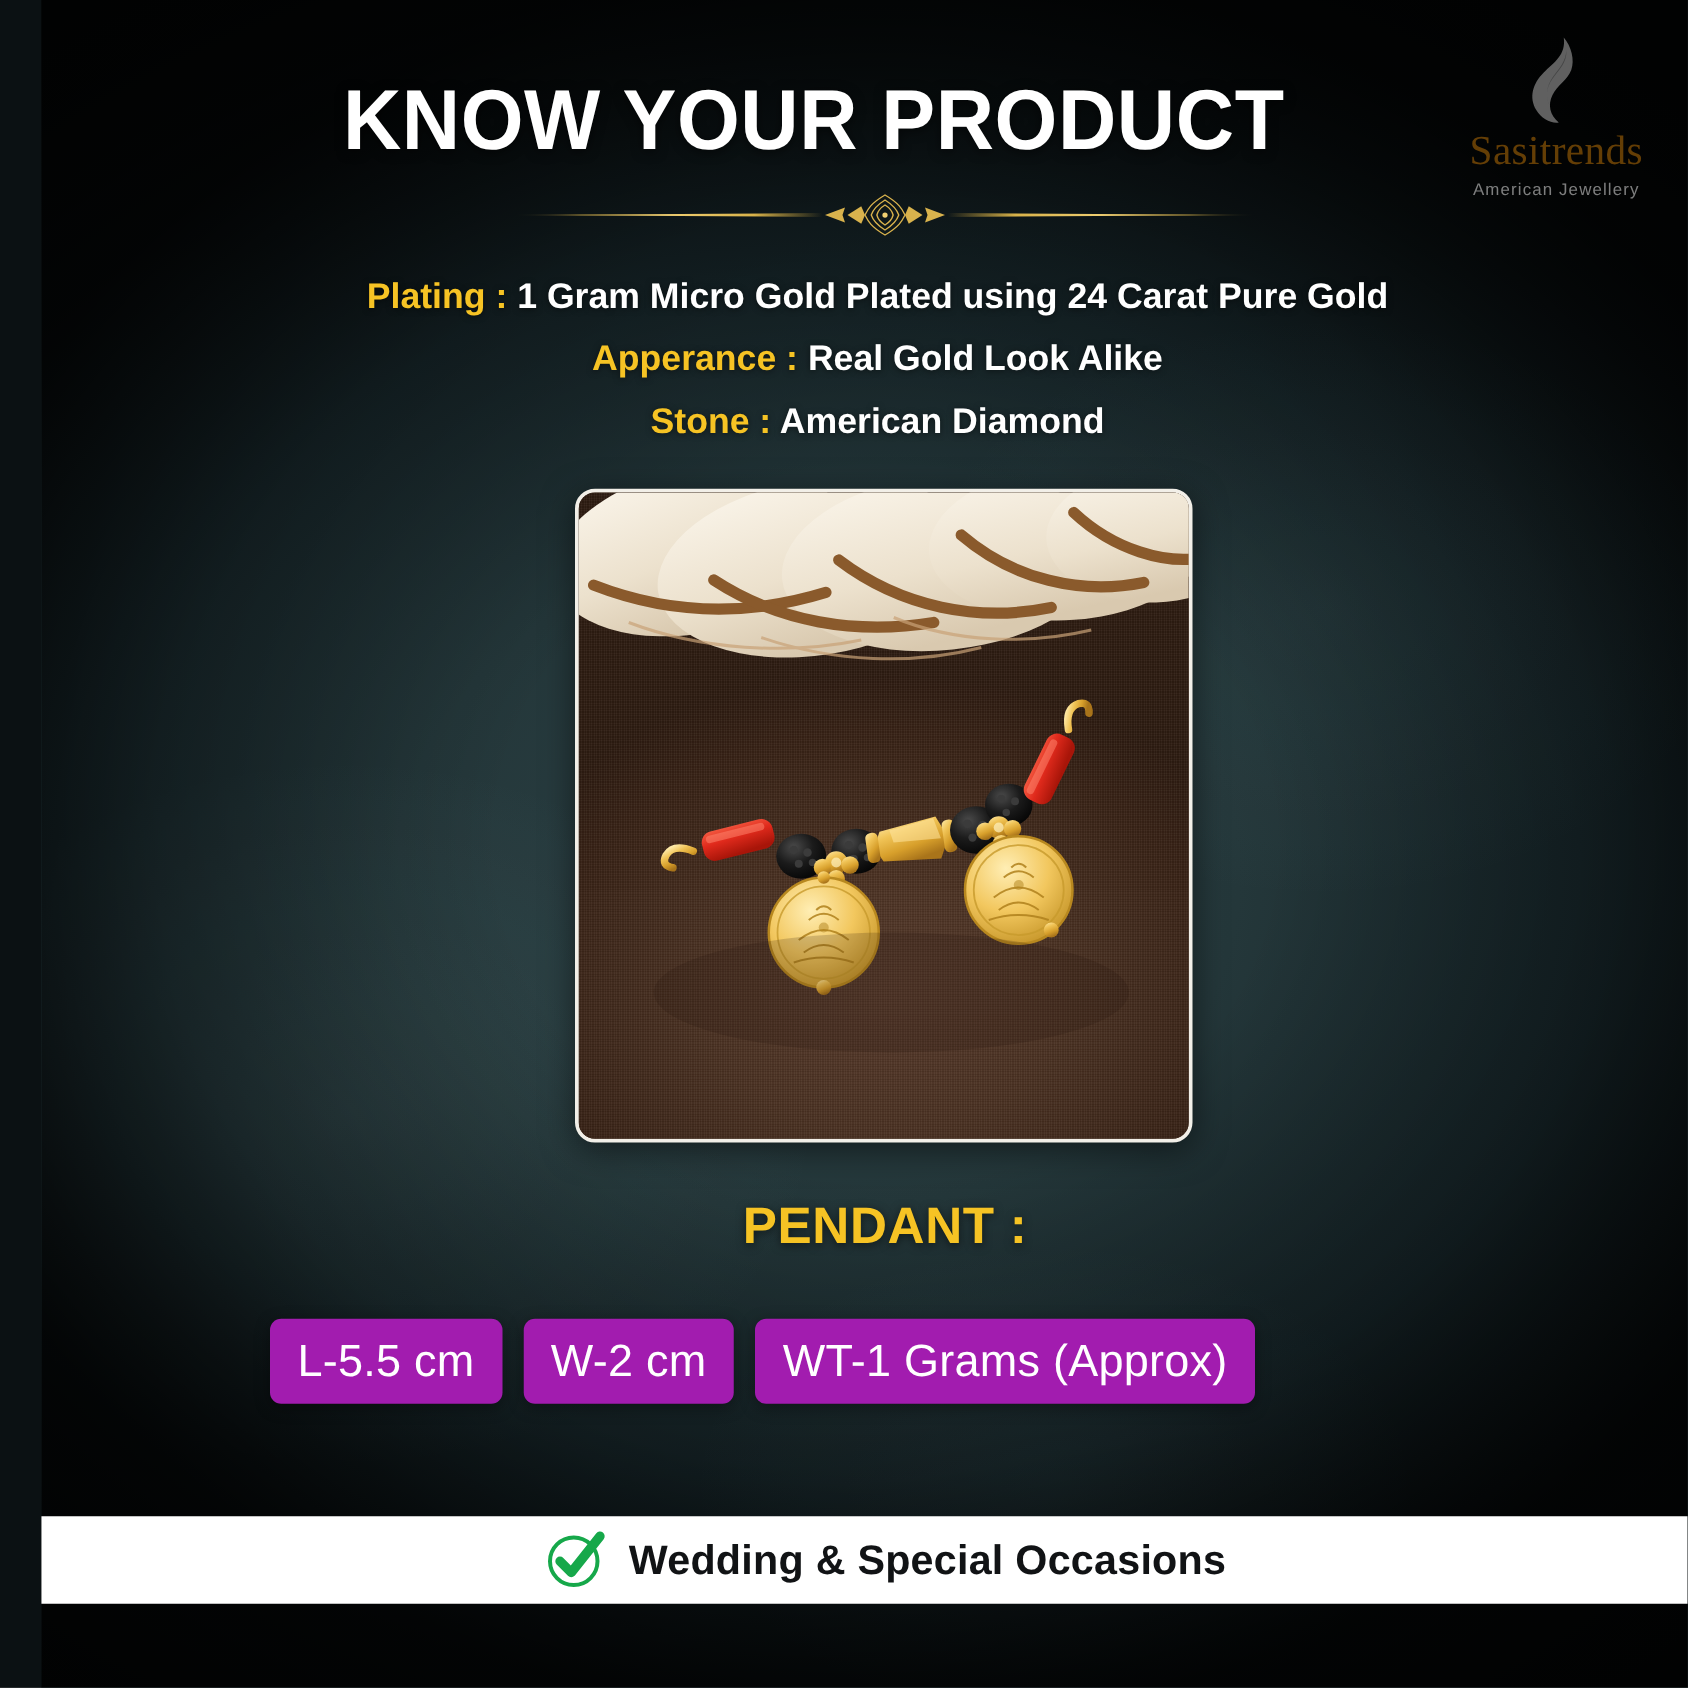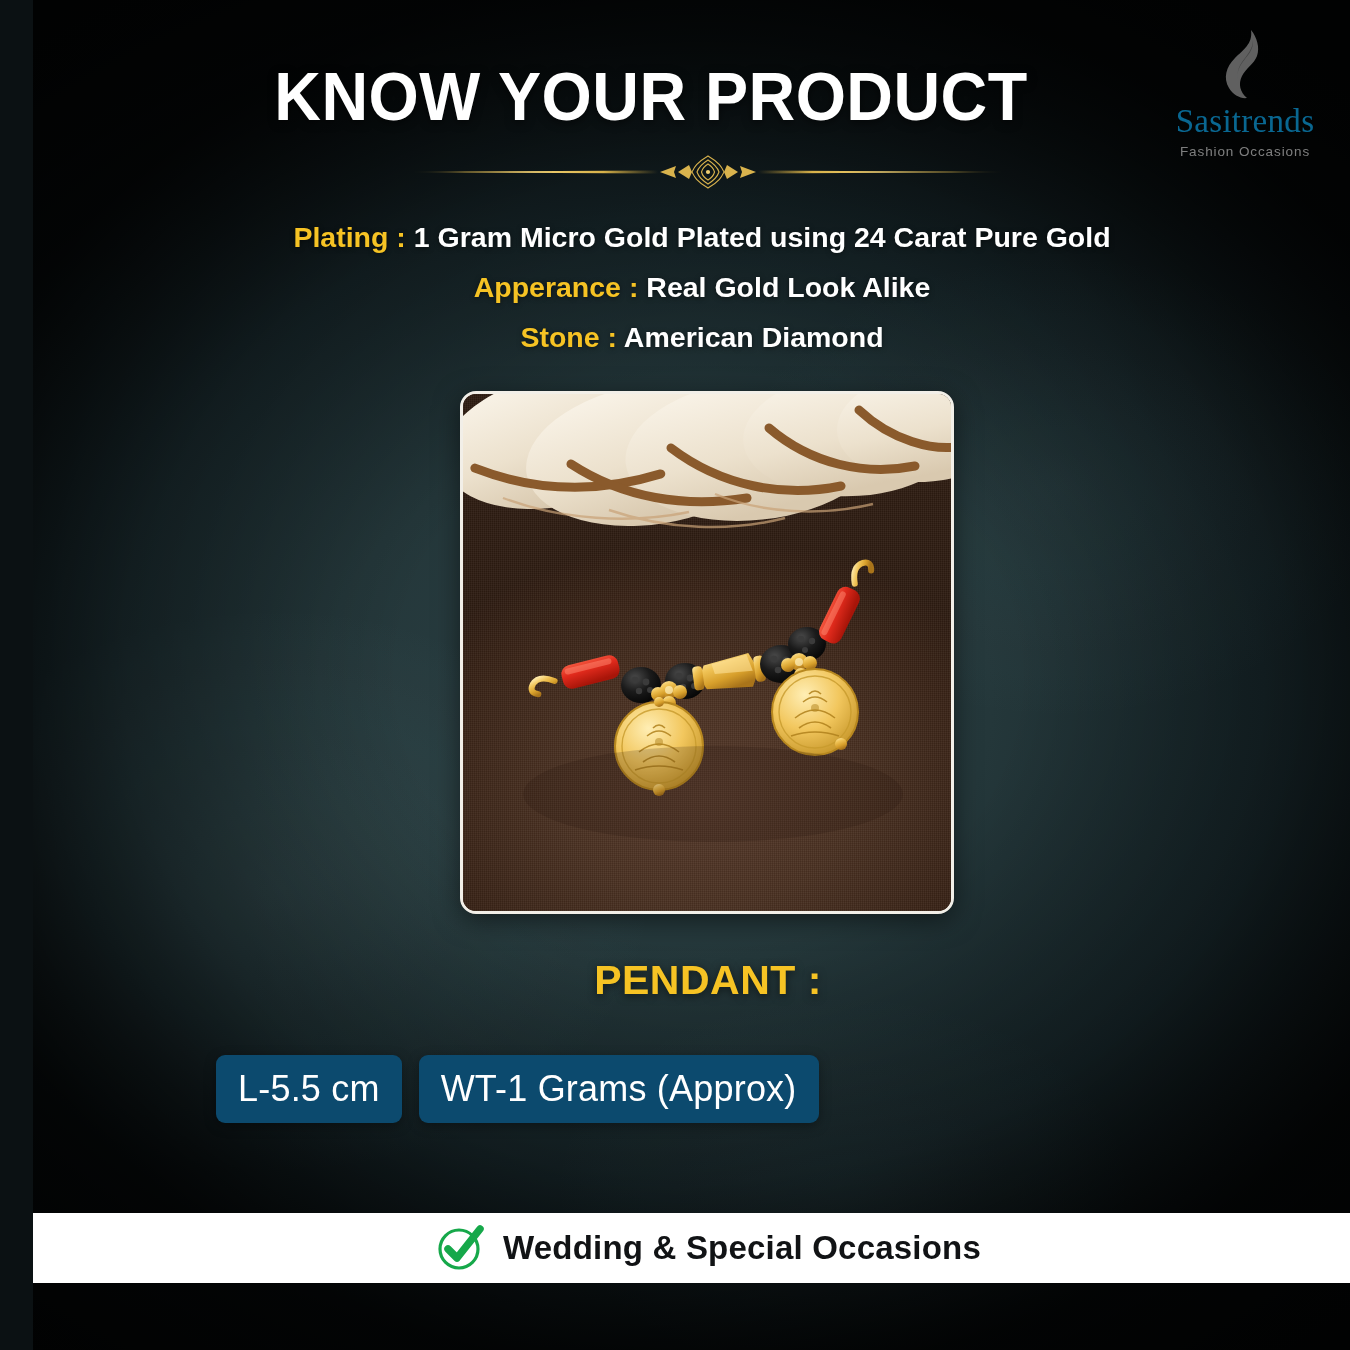--- a/index.html
+++ b/index.html
@@ -66,21 +66,21 @@
     right: 38px;
     top: 28px;
     width: 200px;
     height: 140px;
     text-align: center;
     opacity: .62;
   }
   .logo-flame { display:block; margin: 0 auto; }
   .logo-name {
     font-family: "Liberation Serif", serif;
-    color: #0ea5e9;
+    color: #a16207;
     font-size: 33px;
     line-height: 1;
     margin-top: 1px;
     letter-spacing: .3px;
   }
   .logo-tag {
     color: #c9c9c9;
     font-size: 13.5px;
     letter-spacing: .9px;
     margin-top: 6px;
@@ -157,21 +157,21 @@
   .badges {
     position: absolute;
     left: 183px;
     top: 1055px;
     width: 984px;
     height: 68px;
     display: flex;
     gap: 17px;
   }
   .badge {
-    background: #0c4a6e;
+    background: #a21caf;
     border-radius: 9px;
     color: #ffffff;
     font-size: 36px;
     display: flex;
     align-items: center;
     justify-content: center;
     padding: 0 22px;
     white-space: nowrap;
     box-shadow: 0 3px 12px rgba(0,0,0,.35);
     letter-spacing: .2px;
@@ -206,21 +206,21 @@
   <div class="bg-corners"></div>
 
   <div class="title">KNOW YOUR PRODUCT</div>
 
   <div class="logo">
     <svg class="logo-flame" width="64" height="76" viewBox="0 0 64 76">
       <path d="M38 2 C40 16 30 22 22 30 C13 39 10 50 16 60 C20 67 28 71 34 70 C27 64 25 56 29 48 C33 40 41 36 44 28 C47 20 44 9 38 2 Z" fill="#9a9a9a"></path>
       <path d="M40 12 C41 22 34 28 29 35 C24 42 23 50 27 57 C23 50 24 41 29 34 C34 27 40 21 40 12 Z" fill="#6e6e6e"></path>
     </svg>
     <div class="logo-name">Sasitrends</div>
-    <div class="logo-tag">Fashion Occasions</div>
+    <div class="logo-tag">American Jewellery</div>
   </div>
 
   <svg class="divider" viewBox="0 0 600 40">
     <defs>
       <linearGradient id="gfade" x1="0" y1="0" x2="1" y2="0">
         <stop offset="0%" stop-color="#c9a23a" stop-opacity="0"></stop>
         <stop offset="22%" stop-color="#d8b24a" stop-opacity="1"></stop>
         <stop offset="50%" stop-color="#f0cf72" stop-opacity="1"></stop>
         <stop offset="78%" stop-color="#d8b24a" stop-opacity="1"></stop>
         <stop offset="100%" stop-color="#c9a23a" stop-opacity="0"></stop>
@@ -409,20 +409,21 @@
       </g>
 
       <ellipse cx="250" cy="400" rx="190" ry="48" fill="#20120b" opacity=".18"></ellipse>
     </svg>
   </div>
 
   <div class="pendant-label">PENDANT :</div>
 
   <div class="badges">
     <div class="badge">L-5.5 cm</div>
+    <div class="badge">W-2 cm</div>
     <div class="badge">WT-1 Grams (Approx)</div>
   </div>
 
   <div class="footer">
     <svg width="50" height="50" viewBox="0 0 50 50">
       <circle cx="24" cy="26" r="19" fill="none" stroke="#16a84a" stroke-width="3.2"></circle>
       <path d="M13 26 L22 35 L45 6" fill="none" stroke="#16a84a" stroke-width="7.5" stroke-linecap="round" stroke-linejoin="round"></path>
     </svg>
     <div class="footer-text">Wedding &amp; Special Occasions</div>
   </div>

